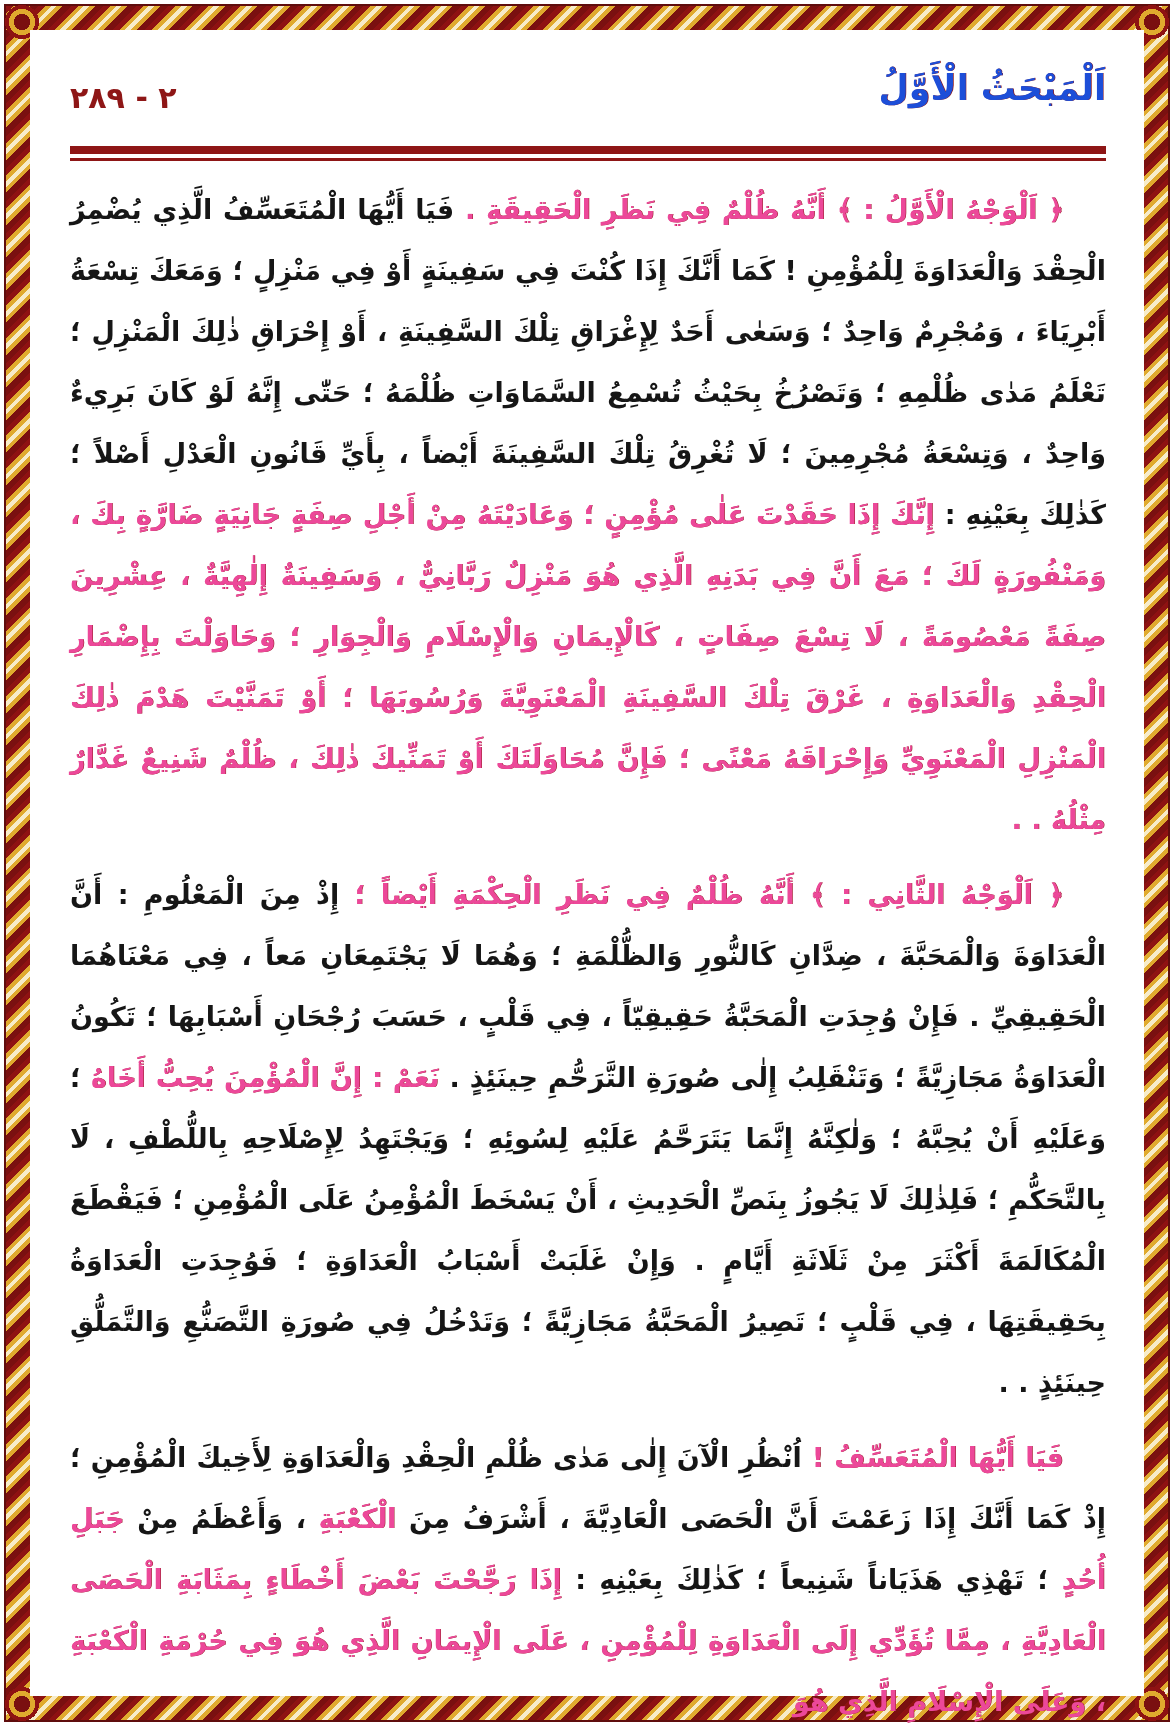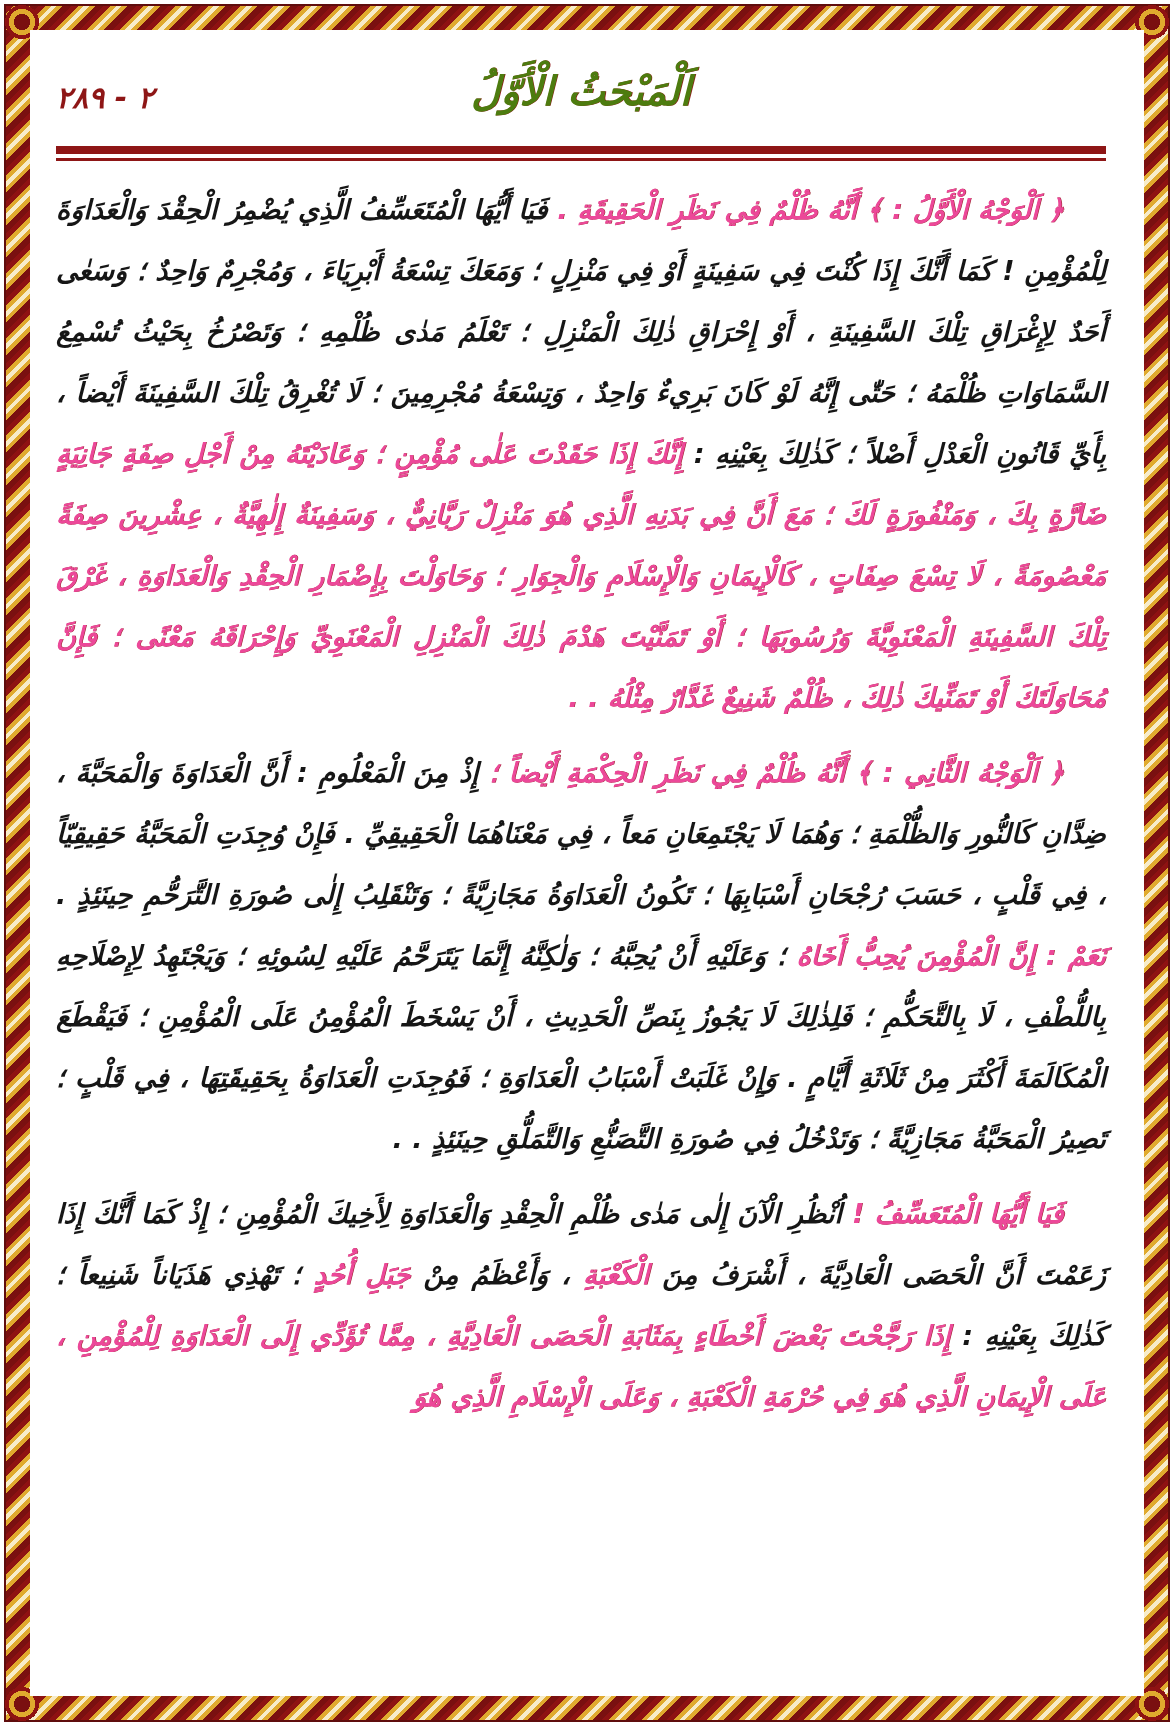--- a/index.html
+++ b/index.html
@@ -56,47 +56,46 @@
   .corner.tl { top: 2px; right: 2px; }
   .corner.tr { top: 2px; left: 2px; }
   .corner.bl { bottom: 2px; right: 2px; }
   .corner.br { bottom: 2px; left: 2px; }
 
   .content {
     position: absolute;
     inset: 30px;
     box-sizing: border-box;
     background: #ffffff;
-    padding: 38px 38px 20px 26px;
+    padding: 38px 38px 20px 40px;
     direction: rtl;
-    font-style: italic;
   }
   .header {
     position: relative;
     height: 72px;
   }
   .page-number {
     position: absolute;
     left: 0;
     top: 12px;
     direction: rtl;
     color: #8e1616;
     font-weight: 700;
     font-size: 30px;
     letter-spacing: 1px;
   }
   .page-title {
     position: absolute;
     left: 0;
     right: 0;
     top: 0;
-    text-align: center;
-    color: #4d7c0f;
+    text-align: right;
+    color: #1d4ed8;
     font-weight: 700;
-    font-size: 40px;
+    font-size: 35px;
     text-shadow: 0.6px 0 0 #8e1616;
   }
   .divider {
     border-top: 8px solid #8e1616;
     border-bottom: 3px solid #8e1616;
     height: 4px;
     margin: 6px 0 18px 0;
   }
   .doc-body {
     font-size: 27px;

